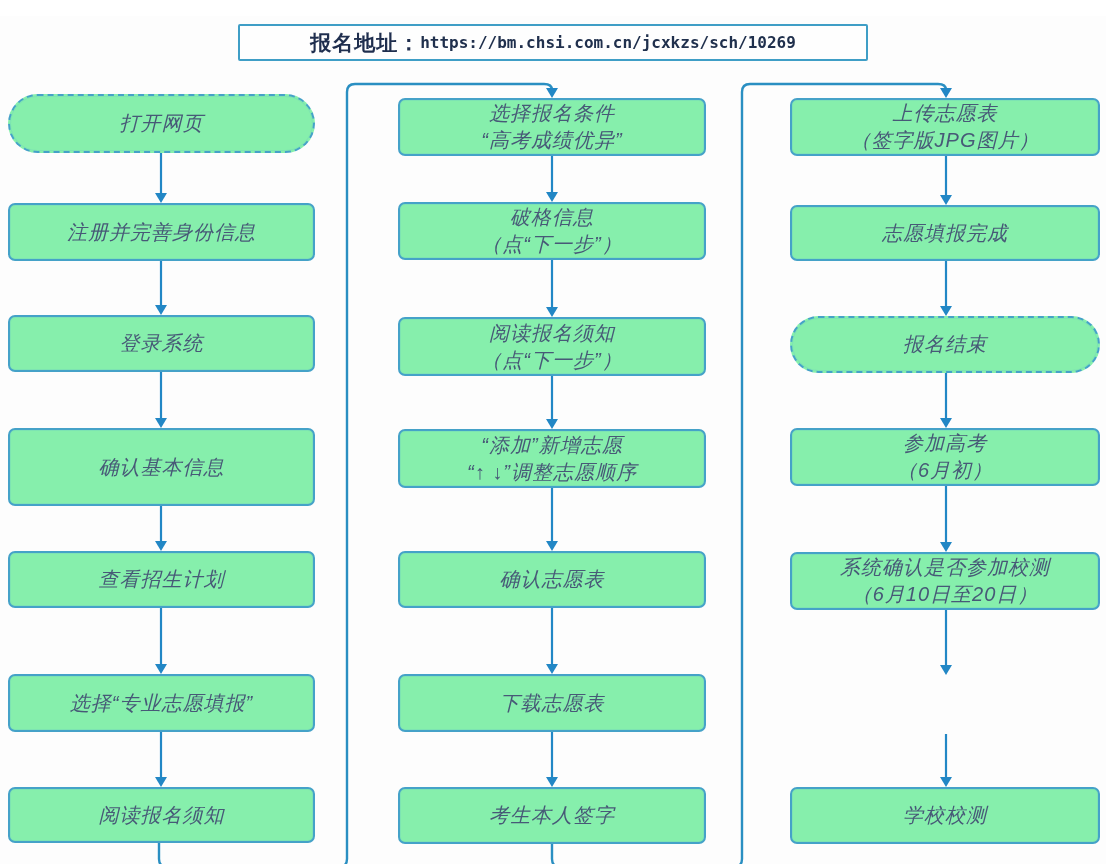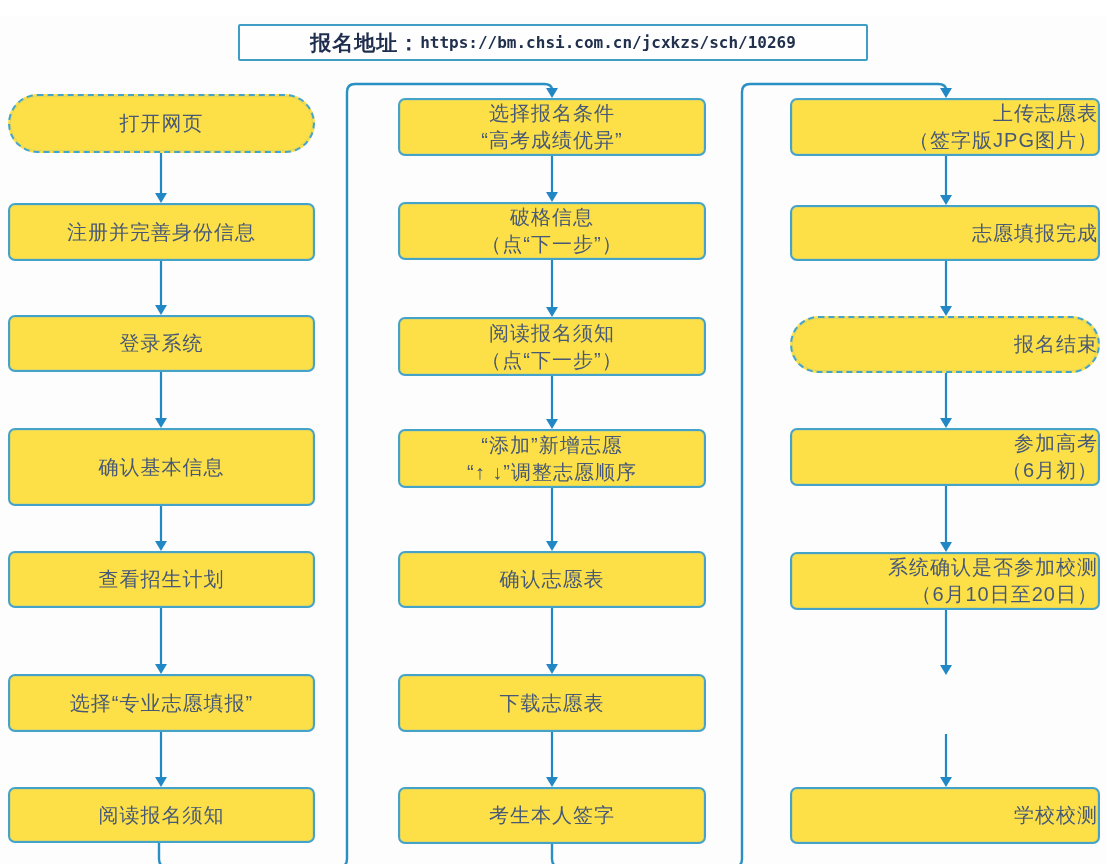--- a/index.html
+++ b/index.html
@@ -17,30 +17,31 @@
   }
   .titlebox .tl{
     color:#1f2e4e;font-size:21px;font-weight:bold;letter-spacing:1px;
   }
   .titlebox .turl{
     color:#20304d;font-size:16px;font-weight:bold;
     font-family:"DejaVu Sans Mono","Liberation Mono",monospace;letter-spacing:0;
   }
   .node{
     position:absolute;box-sizing:border-box;z-index:1;
-    border:2px solid #45a2c8;border-radius:7px;background:#fde047;
+    border:2px solid #45a2c8;border-radius:7px;background:#86efac;
     display:flex;flex-direction:column;align-items:center;justify-content:center;
     color:#475977;font-size:20px;line-height:27px;letter-spacing:1px;
     box-shadow:inset 0 0 0 1px rgba(90,175,210,0.18);
     text-align:center;
+    font-style:italic;
   }
   .node .ln{display:block;}
   .c1{left:8px;width:307px;}
   .c2{left:398px;width:308px;}
-  .c3{left:790px;width:310px;align-items:flex-end;}
+  .c3{left:790px;width:310px;}
   .term{border-style:dashed;border-radius:30px;border-width:2px;}
   .bottombar{
     position:absolute;left:0;top:857px;width:1106px;height:6px;
     background:#060606;z-index:3;
   }
 </style>
 </head>
 <body>
 
 <div id="canvas">

